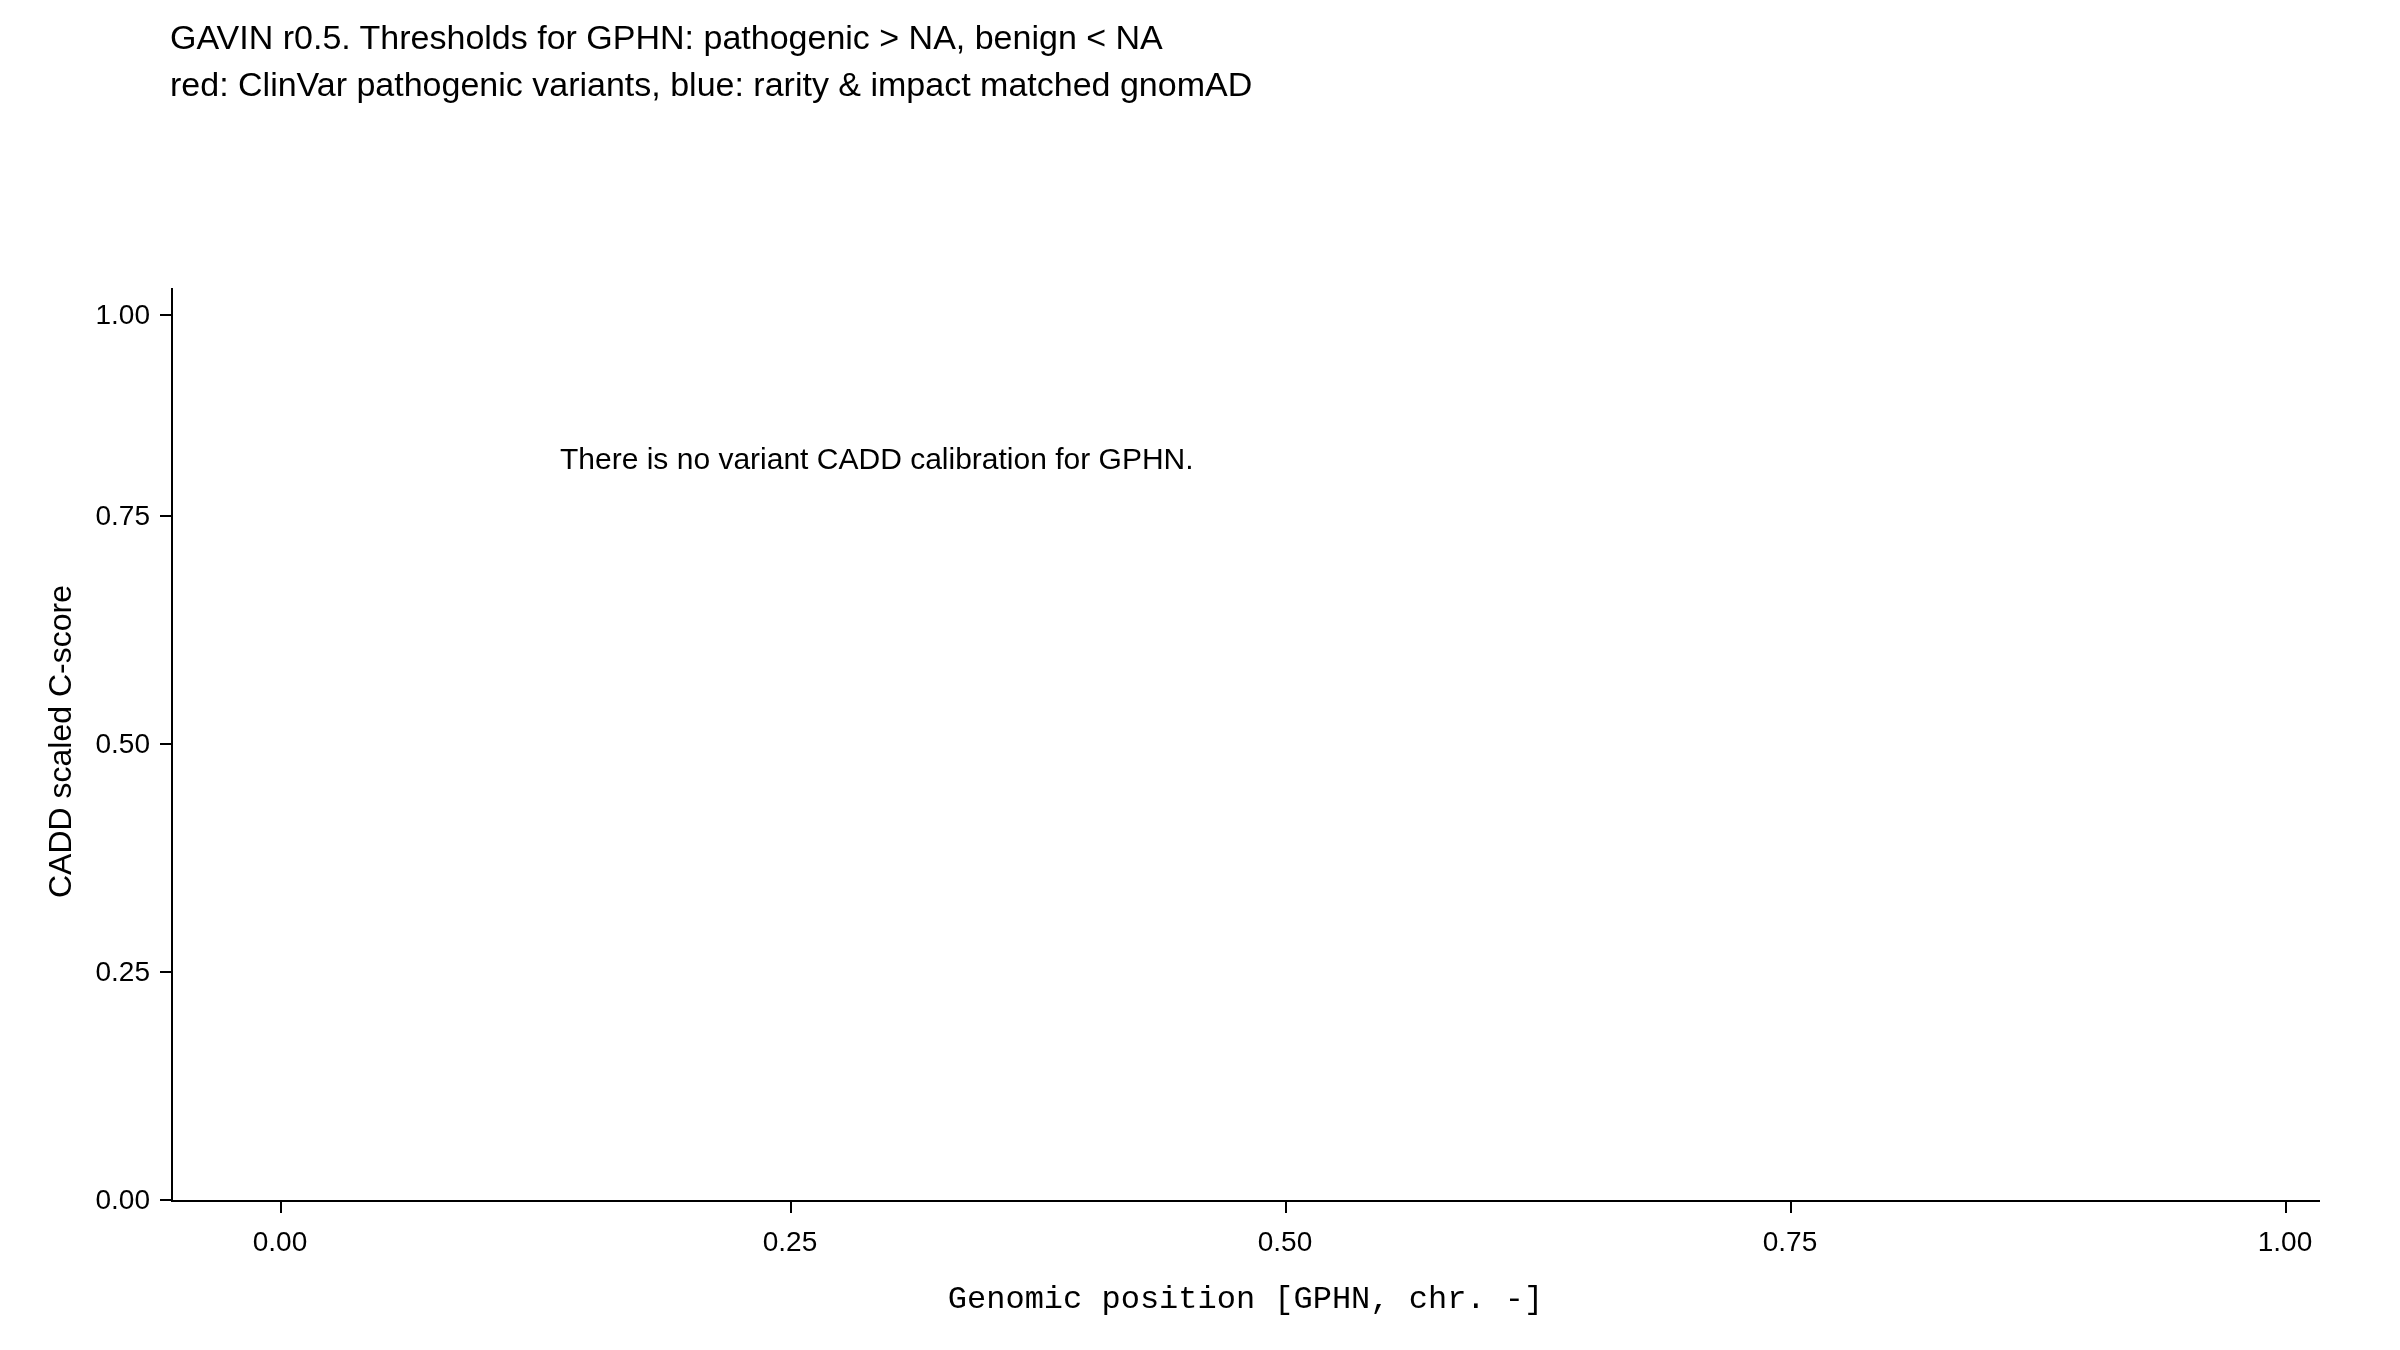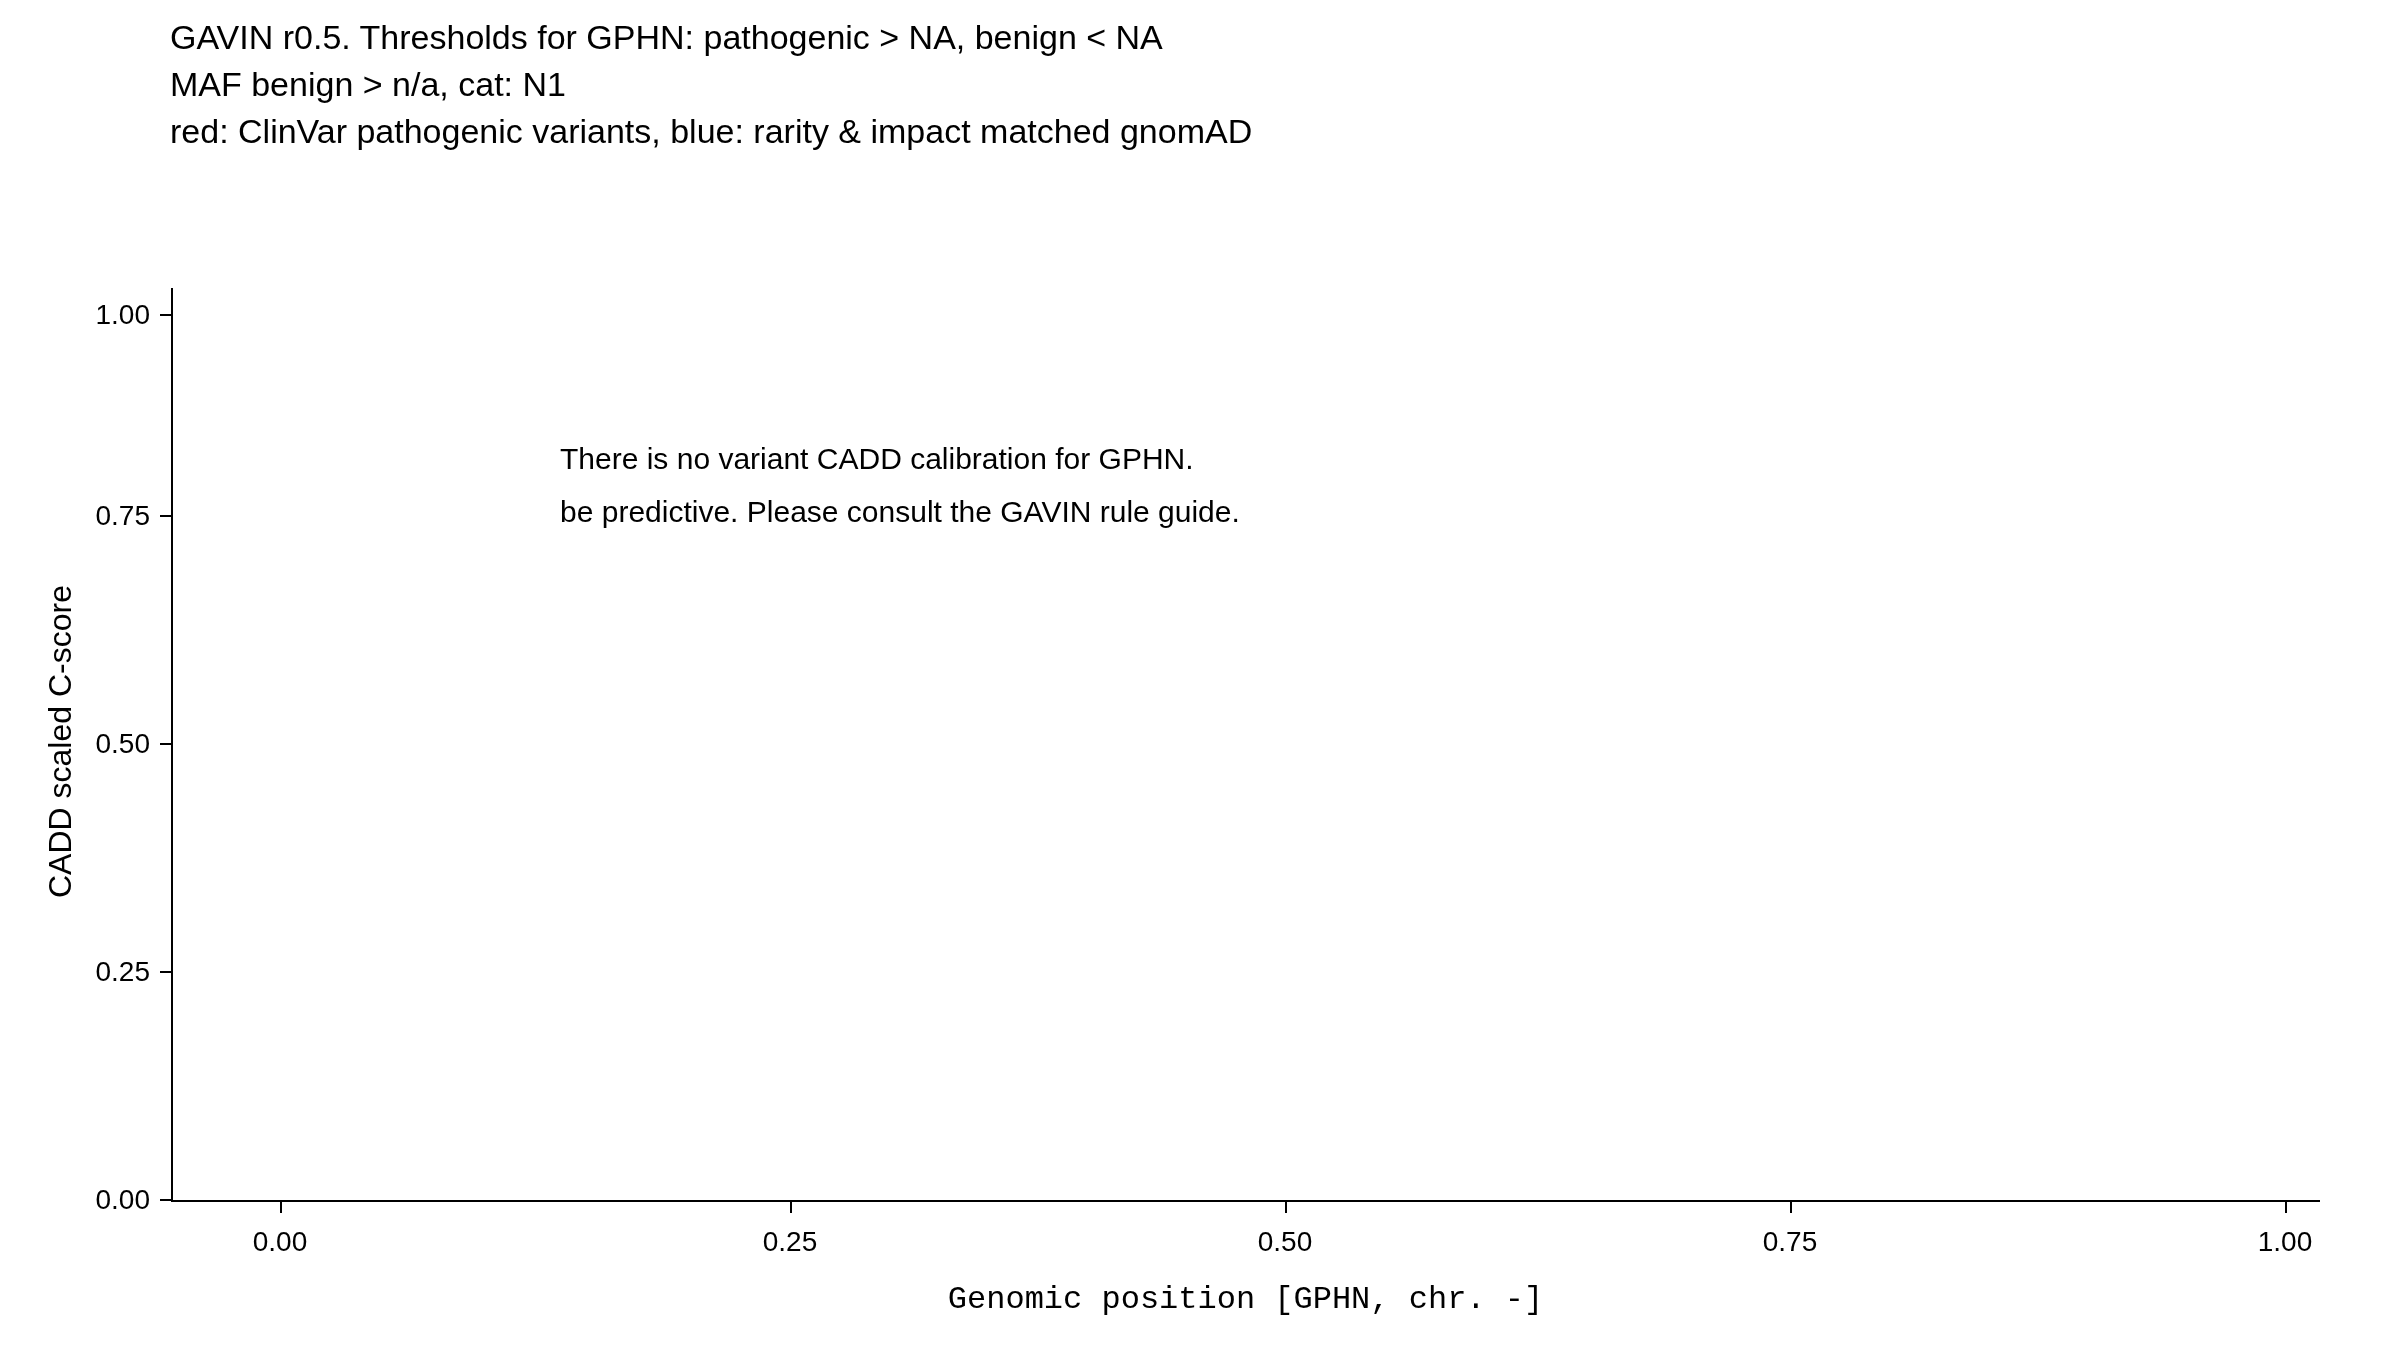--- a/index.html
+++ b/index.html
@@ -138,21 +138,20 @@
     color: #000;
   }
 </style>
 </head>
 <body>
 
 <div id="plot-root">
 
   <div id="title-block">
     <div class="title-line">GAVIN r0.5. Thresholds for GPHN: pathogenic &gt; NA, benign &lt; NA</div>
-    <div class="title-line">MAF benign &gt; n/a, cat: N1</div>
     <div class="title-line">red: ClinVar pathogenic variants, blue: rarity &amp; impact matched gnomAD</div>
   </div>
 
   <div id="panel"></div>
   <div id="axis-line-y"></div>
   <div id="axis-line-x"></div>
 
   <div class="ytick" style="top:1186px;">0.00</div>
   <div class="ytick-mark" style="top:1199px;"></div>
 
@@ -182,16 +181,15 @@
   <div class="xtick" style="left:1790px;">0.75</div>
   <div class="xtick-mark" style="left:1790px;"></div>
 
   <div class="xtick" style="left:2285px;">1.00</div>
   <div class="xtick-mark" style="left:2285px;"></div>
 
   <div id="x-axis-title">Genomic position [GPHN, chr. -]</div>
 
   <div id="annotation">
     <div class="ann-line">There is no variant CADD calibration for GPHN.</div>
-    <div class="ann-line">be predictive. Please consult the GAVIN rule guide.</div>
   </div>
 
 </div>
 
 </body></html>

